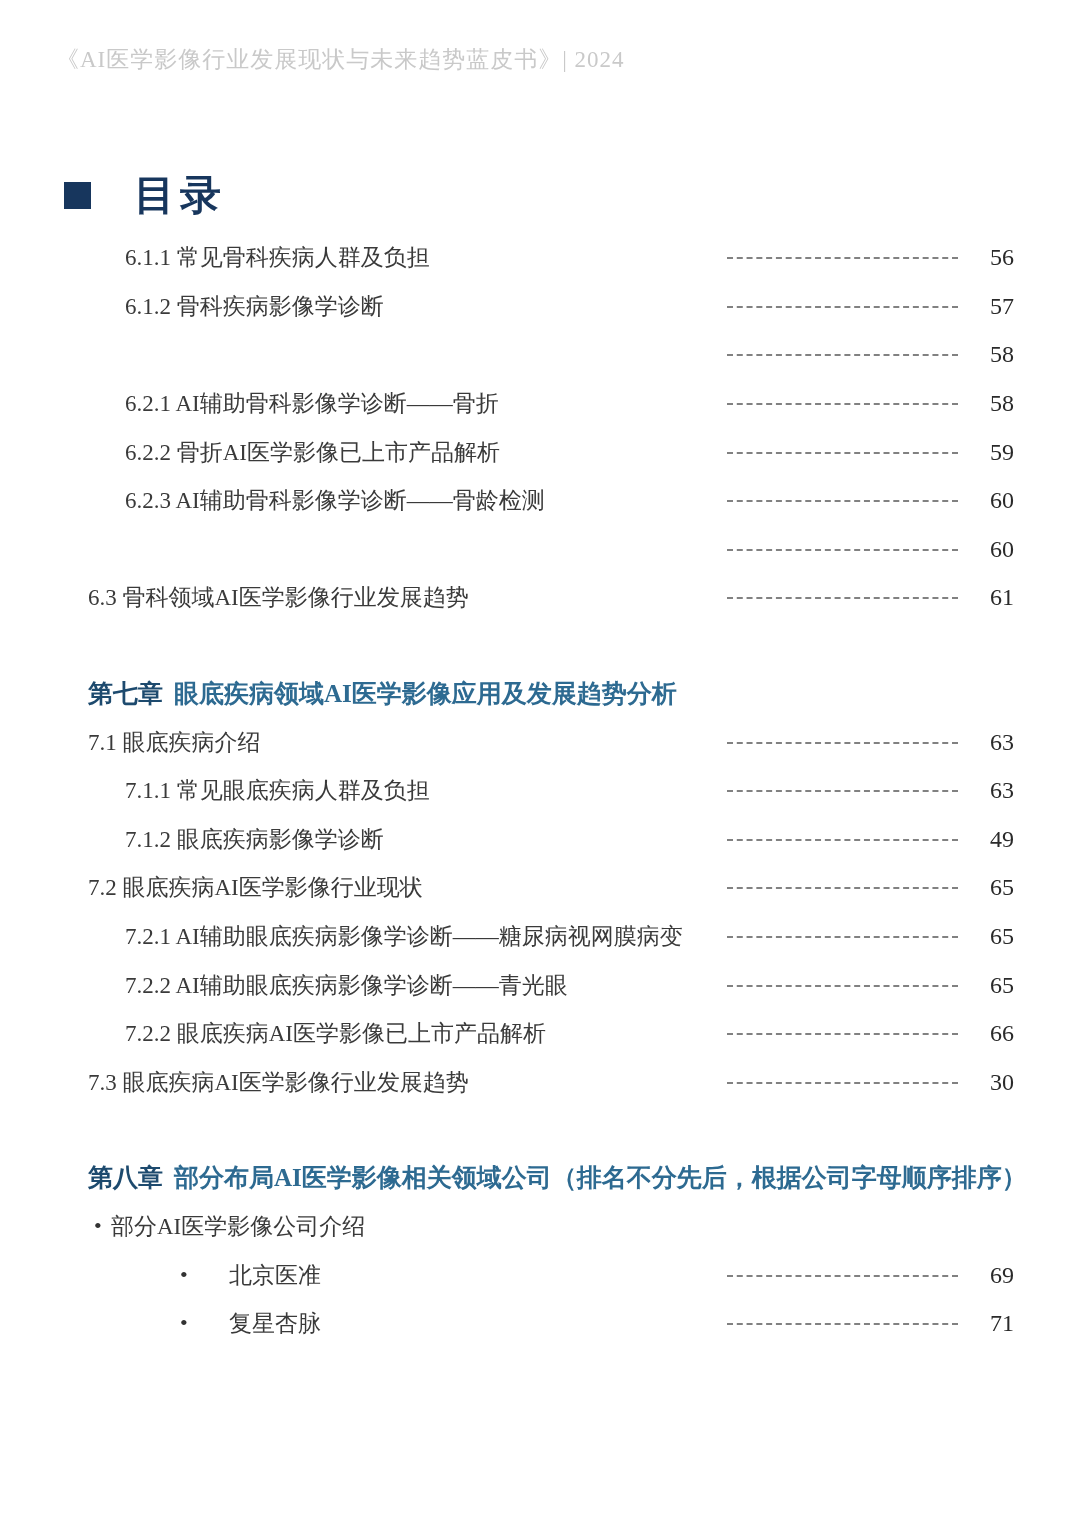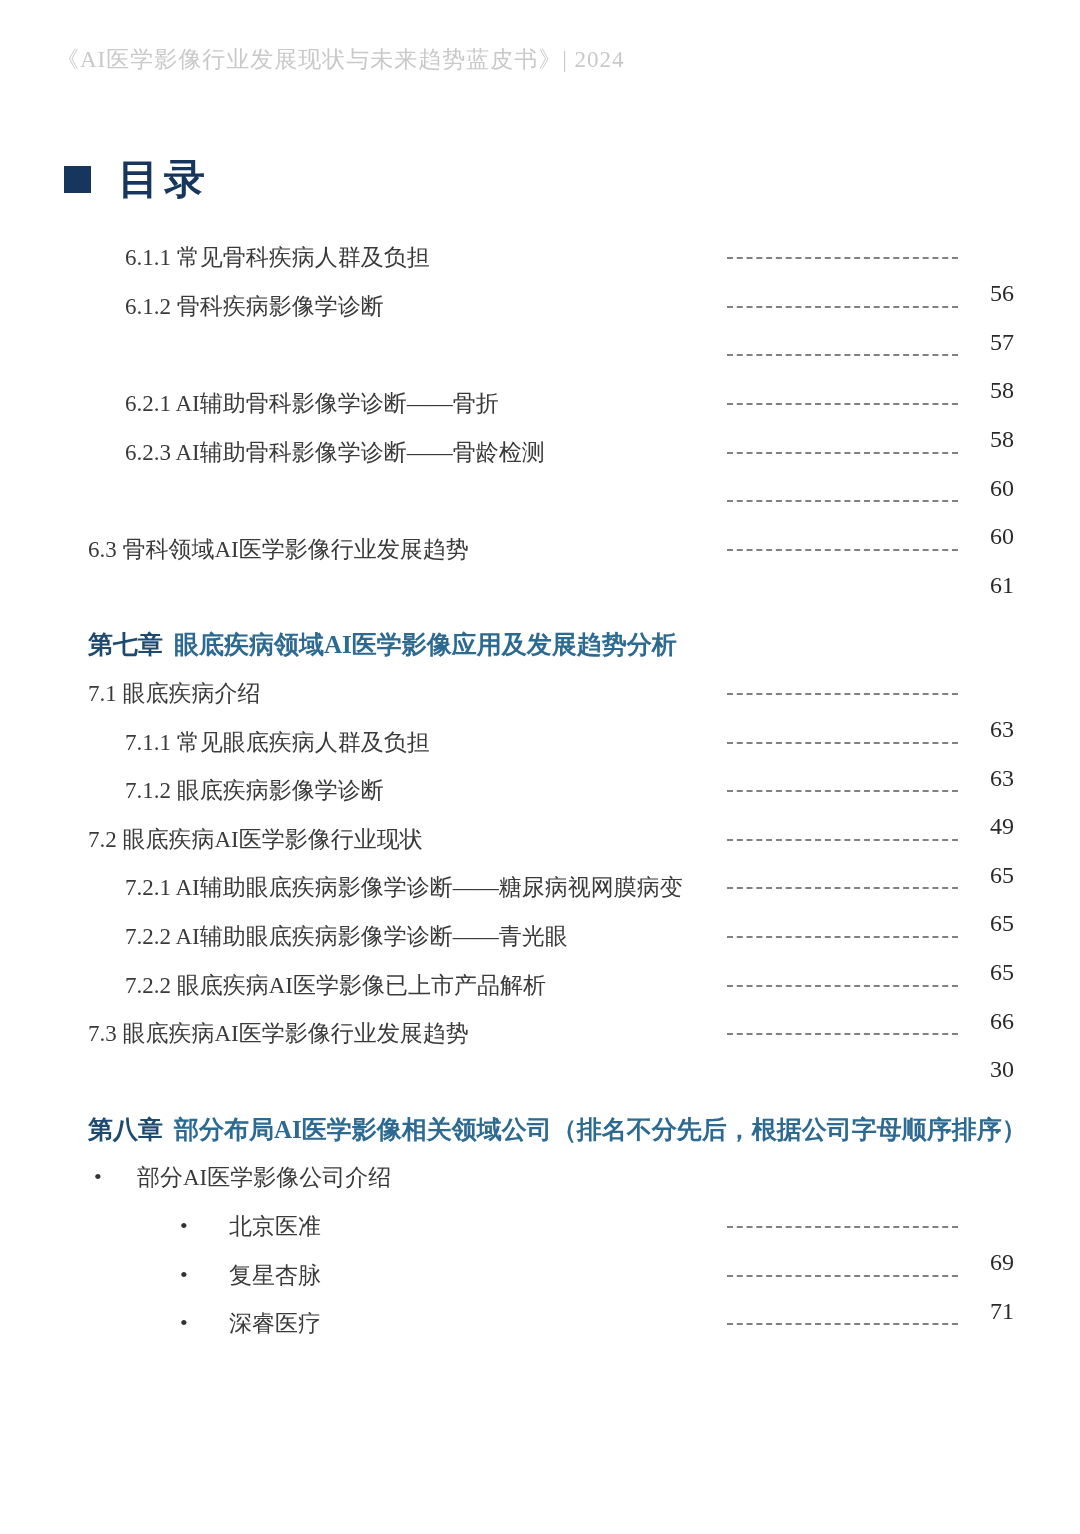--- a/index.html
+++ b/index.html
@@ -7,52 +7,52 @@
     position:relative;width:1080px;height:1348px;background:#ffffff;
     font-family:"Liberation Serif", serif;overflow:hidden;
   }
   .doc-header{
     position:absolute;left:56px;top:44px;
     font-size:23px;color:#c9c9c9;letter-spacing:1px;white-space:nowrap;
   }
   .title-row{position:absolute;left:64px;top:152px;display:flex;align-items:center;}
   .title-square{width:27px;height:27px;background:#17365d;margin-right:27px;}
   .page-title{
-    margin:0;font-size:41px;font-weight:bold;color:#17365d;letter-spacing:5px;
+    margin:16px;font-size:41px;font-weight:bold;color:#17365d;letter-spacing:5px;
     font-family:"Liberation Serif", serif;
   }
   .toc{position:absolute;left:0;right:0;top:233px;padding-left:17px;}
   .toc-row{position:relative;height:48.6px;}
   .toc-row .label{
     position:absolute;top:50%;transform:translateY(-50%);
     font-size:23px;color:#3a3a3a;white-space:nowrap;
   }
   .lvl2 .label{left:71px;}
   .lvl3 .label{left:108px;}
   .leader{
     position:absolute;left:710px;width:231px;top:50%;
     border-top:2px dashed #818181;
   }
   .pagenum{
     position:absolute;right:66px;top:50%;transform:translateY(-50%);
-    font-size:24px;color:#2a2a2a;width:60px;text-align:right;margin-top:36px;
+    font-size:24px;color:#2a2a2a;width:60px;text-align:right;
   }
   .chapter-row{margin-top:47px;}
   .chapter-text{
     position:absolute;left:71px;top:50%;transform:translateY(-50%);
     font-size:25px;font-weight:bold;white-space:nowrap;
   }
   .chapter-prefix{color:#1d4a6e;margin-right:11px;}
   .chapter-rest{color:#2d6a91;}
   .bullet-dot{
     position:absolute;top:50%;transform:translateY(-50%);
     font-size:22px;color:#333;
   }
   .bullet1-row .bullet-dot{left:77px;}
-  .bullet1-row .label{left:120px;}
+  .bullet1-row .label{left:94px;}
   .bullet2-row .bullet-dot{left:163px;}
   .bullet2-row .label{left:212px;}
   
   .page-num-left{position:absolute;left:86px;top:1448px;font-size:25px;color:#333;}
   .page-num-right{position:absolute;left:984px;top:1442px;font-size:25px;color:#333;}
   .ghf-logo{position:absolute;left:383px;top:1441px;width:196px;height:92px;}
   .fs-logo{position:absolute;left:536px;top:1450px;width:200px;}
   .fs-en{
     font-size:13px;letter-spacing:4px;color:#33475a;white-space:nowrap;
     font-family:"Liberation Serif", serif;
@@ -92,20 +92,25 @@
         <span class="pagenum">57</span>
       </div>
       <div class="toc-row lvl2">
         <span class="leader"></span>
         <span class="pagenum">58</span>
       </div>
       <div class="toc-row lvl3">
         <span class="label">6.2.1 AI辅助骨科影像学诊断——骨折</span>
         <span class="leader"></span>
         <span class="pagenum">58</span>
+      </div>
+      <div class="toc-row lvl3">
+        <span class="label">6.2.2 骨折AI医学影像已上市产品解析</span>
+        <span class="leader"></span>
+        <span class="pagenum">59</span>
       </div>
       <div class="toc-row lvl3">
         <span class="label">6.2.3 AI辅助骨科影像学诊断——骨龄检测</span>
         <span class="leader"></span>
         <span class="pagenum">60</span>
       </div>
       <div class="toc-row lvl3">
         <span class="leader"></span>
         <span class="pagenum">60</span>
       </div>

